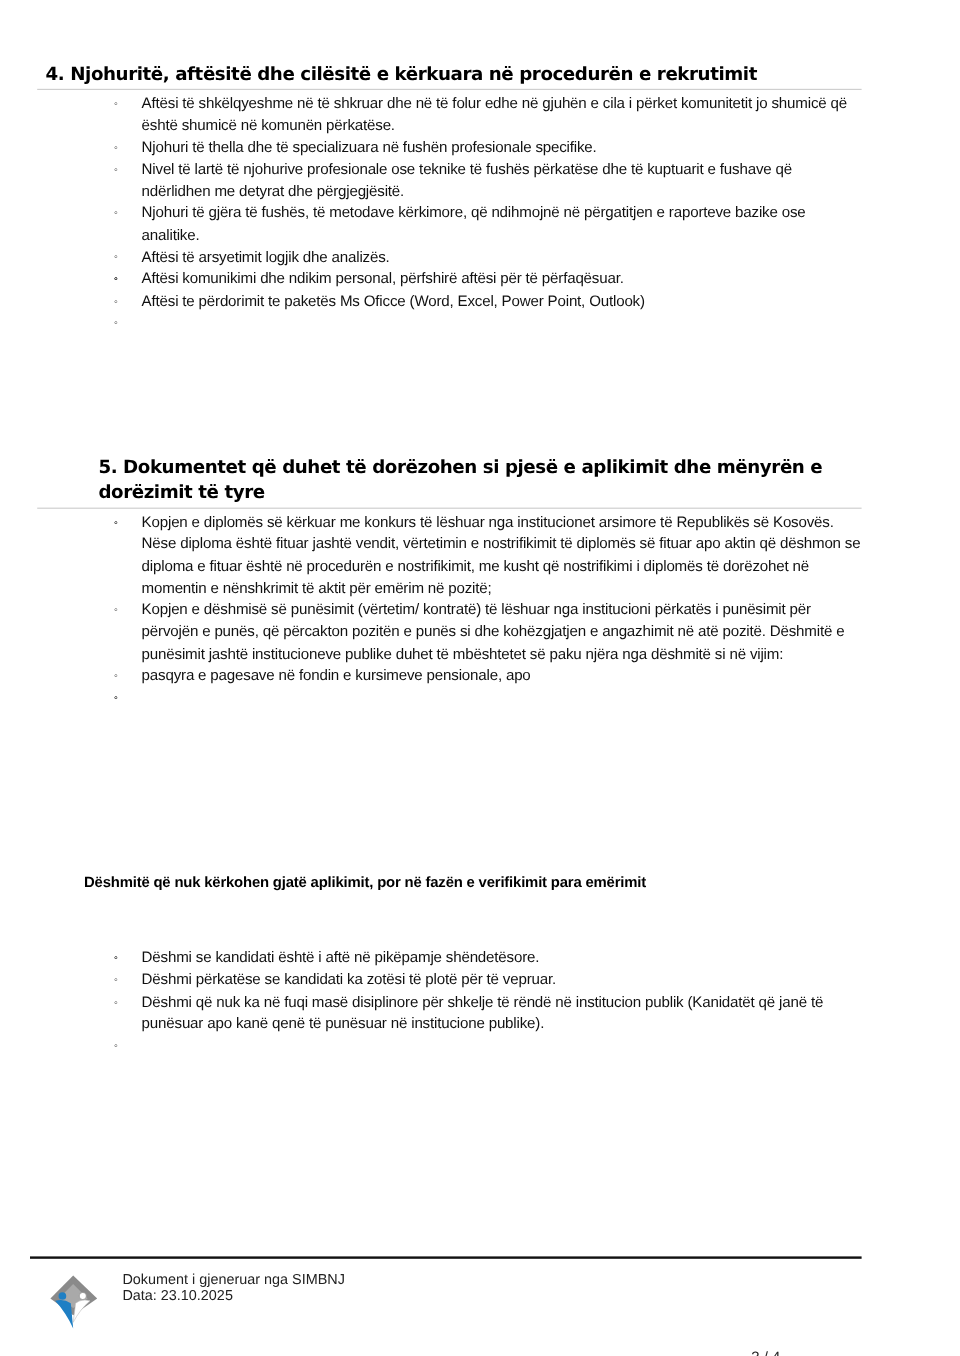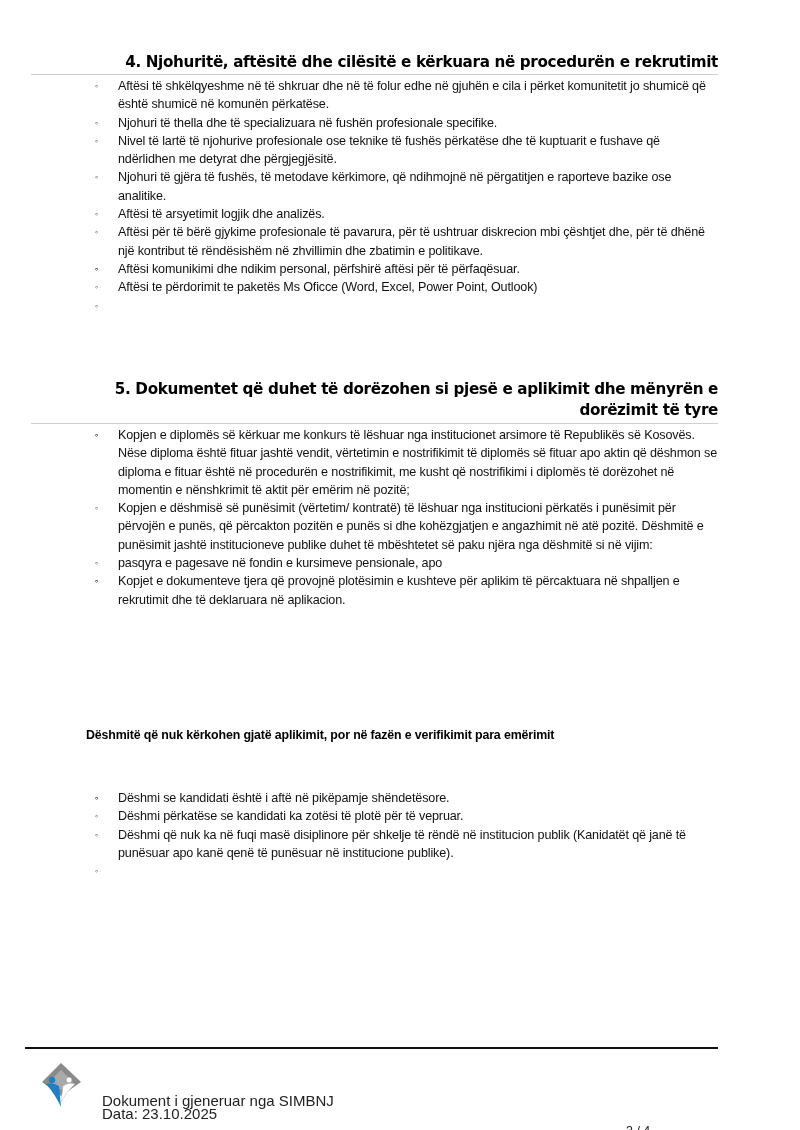--- a/index.html
+++ b/index.html
@@ -19,21 +19,20 @@
       position: absolute;
       left: 38px;
       width: 680px;
       font-family: "DejaVu Sans", sans-serif;
       font-weight: bold;
       font-size: 15.2px;
       line-height: 21px;
       letter-spacing: -0.35px;
       color: #000;
       margin: 0;
-      text-align: right;
     }
     .rule {
       position: absolute;
       left: 31px;
       width: 687px;
       height: 1px;
       background: #cfcfcf;
     }
     ul.items {
       position: absolute;
@@ -55,21 +54,21 @@
     ul.items li .bullet {
       position: absolute;
       left: 95px;
       top: 0;
       font-size: 9px;
       line-height: 18.3px;
       color: #333;
     }
     .subheading {
       position: absolute;
-      left: 86px;
+      left: 70px;
       top: 727px;
       font-weight: bold;
       font-size: 12.4px;
       line-height: 16px;
       letter-spacing: -0.15px;
       color: #000;
     }
     .footer-rule {
       position: absolute;
       left: 25px;
@@ -81,22 +80,22 @@
     .footer-logo {
       position: absolute;
       left: 40px;
       top: 1062px;
       width: 42px;
       height: 46px;
     }
     .footer-text {
       position: absolute;
       left: 102px;
-      top: 1094px;
-      font-size: 15px;
+      top: 1060px;
+      font-size: 12px;
       line-height: 13px;
       color: #222;
     }
     .page-number {
       position: absolute;
       left: 626px;
       top: 1076px;
       font-size: 12.5px;
       color: #222;
       margin-top: 48px;
@@ -107,37 +106,37 @@
 
 <h2 class="section-heading" style="top:52px;">4. Njohuritë, aftësitë dhe cilësitë e kërkuara në procedurën e rekrutimit</h2>
 <div class="rule" style="top:74px;"></div>
 
 <ul class="items" style="top:77px;">
   <li><span class="bullet">◦</span><span>Aftësi të shkëlqyeshme në të shkruar dhe në të folur edhe në gjuhën e cila i përket komunitetit jo shumicë që është shumicë në komunën përkatëse.</span></li>
   <li><span class="bullet">◦</span><span>Njohuri të thella dhe të specializuara në fushën profesionale specifike.</span></li>
   <li><span class="bullet">◦</span><span>Nivel të lartë të njohurive profesionale ose teknike të fushës përkatëse dhe të kuptuarit e fushave që ndërlidhen me detyrat dhe përgjegjësitë.</span></li>
   <li><span class="bullet">◦</span><span>Njohuri të gjëra të fushës, të metodave kërkimore, që ndihmojnë në përgatitjen e raporteve bazike ose analitike.</span></li>
   <li><span class="bullet">◦</span><span>Aftësi të arsyetimit logjik dhe analizës.</span></li>
-  <li><span class="bullet">◦</span><span>Aftësi për të bërë gjykime profesionale të pavarura, për të ushtruar diskrecion mbi çështjet dhe, për të dhënë një kontribut të rëndësishëm në zhvillimin dhe zbatimin e politikave.</span></li>
+  <li><span class="bullet">◦</span></li>
   <li><span class="bullet">◦</span></li>
   <li><span class="bullet">◦</span><span>Aftësi komunikimi dhe ndikim personal, përfshirë aftësi për të përfaqësuar.</span></li>
   <li><span class="bullet">◦</span><span>Aftësi te përdorimit te paketës Ms Oficce (Word, Excel, Power Point, Outlook)</span></li>
   <li><span class="bullet">◦</span></li>
 </ul>
 
-<h2 class="section-heading" style="top:379px;">5. Dokumentet që duhet të dorëzohen si pjesë e aplikimit dhe mënyrën e dorëzimit të tyre</h2>
+<h2 class="section-heading" style="top:379px;margin-left:44px;">5. Dokumentet që duhet të dorëzohen si pjesë e aplikimit dhe mënyrën e dorëzimit të tyre</h2>
 <div class="rule" style="top:423px;"></div>
 
 <ul class="items" style="top:426px;">
   <li><span class="bullet">◦</span></li>
   <li><span class="bullet">◦</span><span>Kopjen e diplomës së kërkuar me konkurs të lëshuar nga institucionet arsimore të Republikës së Kosovës. Nëse diploma është fituar jashtë vendit, vërtetimin e nostrifikimit të diplomës së fituar apo aktin që dëshmon se diploma e fituar është në procedurën e nostrifikimit, me kusht që nostrifikimi i diplomës të dorëzohet në momentin e nënshkrimit të aktit për emërim në pozitë;</span></li>
   <li><span class="bullet">◦</span><span>Kopjen e dëshmisë së punësimit (vërtetim/ kontratë) të lëshuar nga institucioni përkatës i punësimit për përvojën e punës, që përcakton pozitën e punës si dhe kohëzgjatjen e angazhimit në atë pozitë. Dëshmitë e punësimit jashtë institucioneve publike duhet të mbështetet së paku njëra nga dëshmitë si në vijim:</span></li>
   <li><span class="bullet">◦</span><span>pasqyra e pagesave në fondin e kursimeve pensionale, apo</span></li>
   <li><span class="bullet">◦</span></li>
-  <li><span class="bullet">◦</span><span>Kopjet e dokumenteve tjera që provojnë plotësimin e kushteve për aplikim të përcaktuara në shpalljen e rekrutimit dhe të deklaruara në aplikacion.</span></li>
+  <li><span class="bullet">◦</span></li>
 </ul>
 
 <div class="subheading">Dëshmitë që nuk kërkohen gjatë aplikimit, por në fazën e verifikimit para emërimit</div>
 
 <ul class="items" style="top:789px;">
   <li><span class="bullet">◦</span></li>
   <li><span class="bullet">◦</span><span>Dëshmi se kandidati është i aftë në pikëpamje shëndetësore.</span></li>
   <li><span class="bullet">◦</span><span>Dëshmi përkatëse se kandidati ka zotësi të plotë për të vepruar.</span></li>
   <li><span class="bullet">◦</span><span>Dëshmi që nuk ka në fuqi masë disiplinore për shkelje të rëndë në institucion publik (Kanidatët që janë të punësuar apo kanë qenë të punësuar në institucione publike).</span></li>
   <li style="min-height:18.3px;"><span class="bullet">◦</span><span></span></li>

